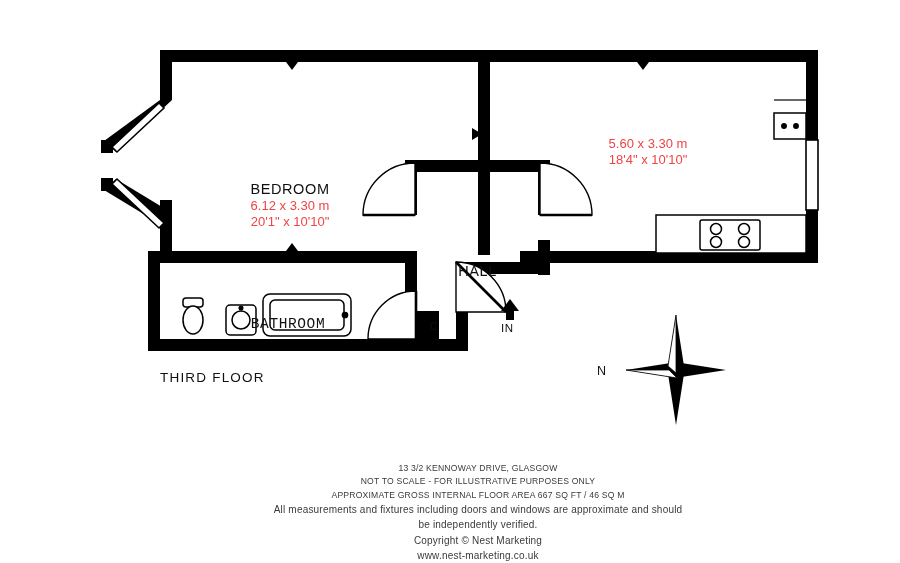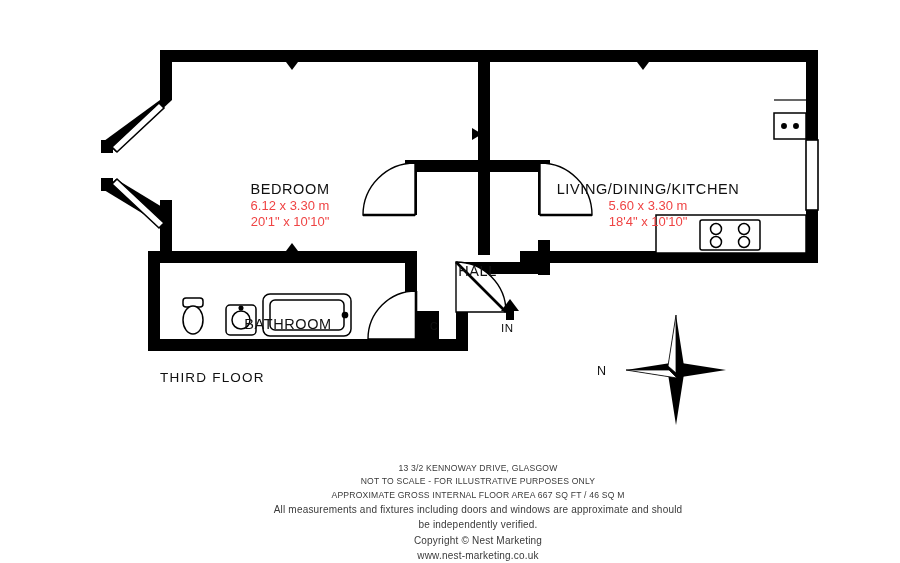--- a/index.html
+++ b/index.html
@@ -200,28 +200,27 @@
   </g>
 </svg>
 
 <div class="lbl" style="left:170px; top:136px; width:240px;">
   <div class="room-name">BEDROOM</div>
   <div class="room-dim">6.12 x 3.30 m</div>
   <div class="room-dim">20'1" x 10'10"</div>
 </div>
 
 <div class="lbl" style="left:523px; top:136px; width:250px;">
-  <div class="room-name">LIVING/DINING/KITCHEN</div>
   <div class="room-dim">5.60 x 3.30 m</div>
   <div class="room-dim">18'4" x 10'10"</div>
 </div>
 
 <div class="lbl room-name" style="left:415px; top:218px; width:125px;text-align:center;">HALL</div>
 
-<div class="lbl room-name" style="left:168px; top:271px; width:240px;">BATHROOM</div>
+<div class="lbl room-name" style="left:168px; top:271px; width:240px;font-family:Liberation Mono, monospace;">BATHROOM</div>
 
 <div class="floor-label" style="left:160px; top:370px;">THIRD FLOOR</div>
 
 <div class="c-label" style="left:430px; top:320px;">C</div>
 
 <div class="in-label" style="left:501px; top:322px;">IN</div>
 
 <div class="n-label" style="left:597px; top:364px;">N</div>
 
 <div id="footer">

